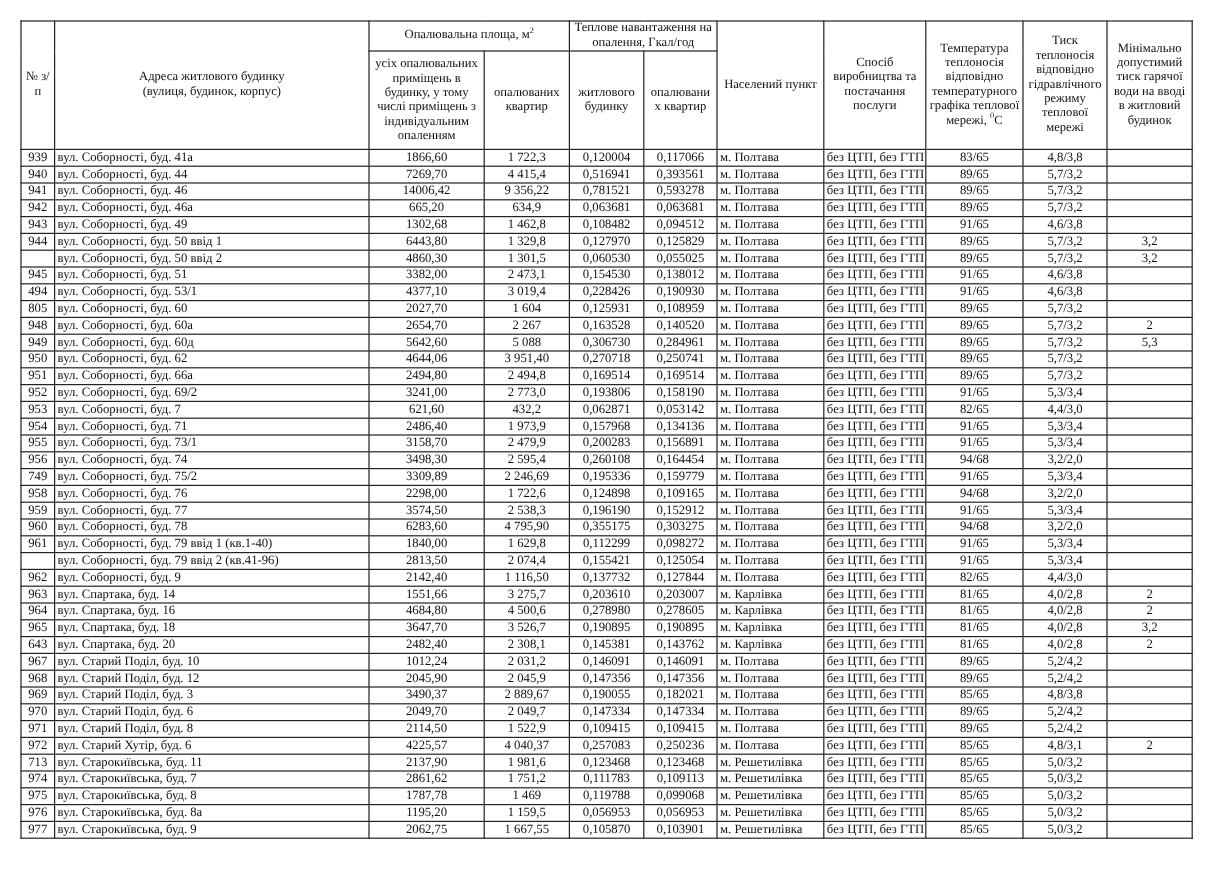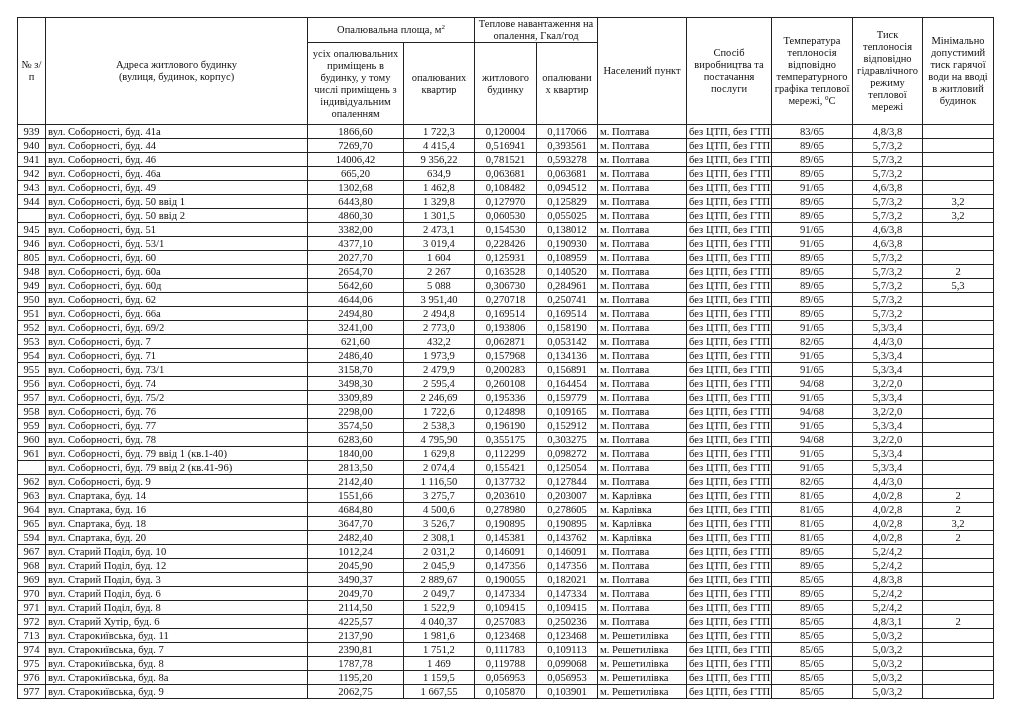--- a/index.html
+++ b/index.html
@@ -152,21 +152,21 @@
         <td class="num">2 473,1</td>
         <td class="num">0,154530</td>
         <td class="num">0,138012</td>
         <td class="l">м. Полтава</td>
         <td class="l">без ЦТП, без ГТП</td>
         <td class="c">91/65</td>
         <td class="c">4,6/3,8</td>
         <td class="c"></td>
       </tr>
       <tr>
-        <td class="c">946</td>
+        <td class="c">494</td>
         <td class="l">вул. Соборності, буд. 53/1</td>
         <td class="num">4377,10</td>
         <td class="num">3 019,4</td>
         <td class="num">0,228426</td>
         <td class="num">0,190930</td>
         <td class="l">м. Полтава</td>
         <td class="l">без ЦТП, без ГТП</td>
         <td class="c">91/65</td>
         <td class="c">4,6/3,8</td>
         <td class="c"></td>
@@ -295,21 +295,21 @@
         <td class="num">2 595,4</td>
         <td class="num">0,260108</td>
         <td class="num">0,164454</td>
         <td class="l">м. Полтава</td>
         <td class="l">без ЦТП, без ГТП</td>
         <td class="c">94/68</td>
         <td class="c">3,2/2,0</td>
         <td class="c"></td>
       </tr>
       <tr>
-        <td class="c">957</td>
+        <td class="c">749</td>
         <td class="l">вул. Соборності, буд. 75/2</td>
         <td class="num">3309,89</td>
         <td class="num">2 246,69</td>
         <td class="num">0,195336</td>
         <td class="num">0,159779</td>
         <td class="l">м. Полтава</td>
         <td class="l">без ЦТП, без ГТП</td>
         <td class="c">91/65</td>
         <td class="c">5,3/3,4</td>
         <td class="c"></td>
@@ -425,21 +425,21 @@
         <td class="num">3 526,7</td>
         <td class="num">0,190895</td>
         <td class="num">0,190895</td>
         <td class="l">м. Карлівка</td>
         <td class="l">без ЦТП, без ГТП</td>
         <td class="c">81/65</td>
         <td class="c">4,0/2,8</td>
         <td class="c">3,2</td>
       </tr>
       <tr>
-        <td class="c">594</td>
+        <td class="c">643</td>
         <td class="l">вул. Спартака, буд. 20</td>
         <td class="num">2482,40</td>
         <td class="num">2 308,1</td>
         <td class="num">0,145381</td>
         <td class="num">0,143762</td>
         <td class="l">м. Карлівка</td>
         <td class="l">без ЦТП, без ГТП</td>
         <td class="c">81/65</td>
         <td class="c">4,0/2,8</td>
         <td class="c">2</td>
@@ -531,21 +531,21 @@
         <td class="num">0,123468</td>
         <td class="l">м. Решетилівка</td>
         <td class="l">без ЦТП, без ГТП</td>
         <td class="c">85/65</td>
         <td class="c">5,0/3,2</td>
         <td class="c"></td>
       </tr>
       <tr>
         <td class="c">974</td>
         <td class="l">вул. Старокиївська, буд. 7</td>
-        <td class="num">2390,81</td>
+        <td class="num">2861,62</td>
         <td class="num">1 751,2</td>
         <td class="num">0,111783</td>
         <td class="num">0,109113</td>
         <td class="l">м. Решетилівка</td>
         <td class="l">без ЦТП, без ГТП</td>
         <td class="c">85/65</td>
         <td class="c">5,0/3,2</td>
         <td class="c"></td>
       </tr>
       <tr>

